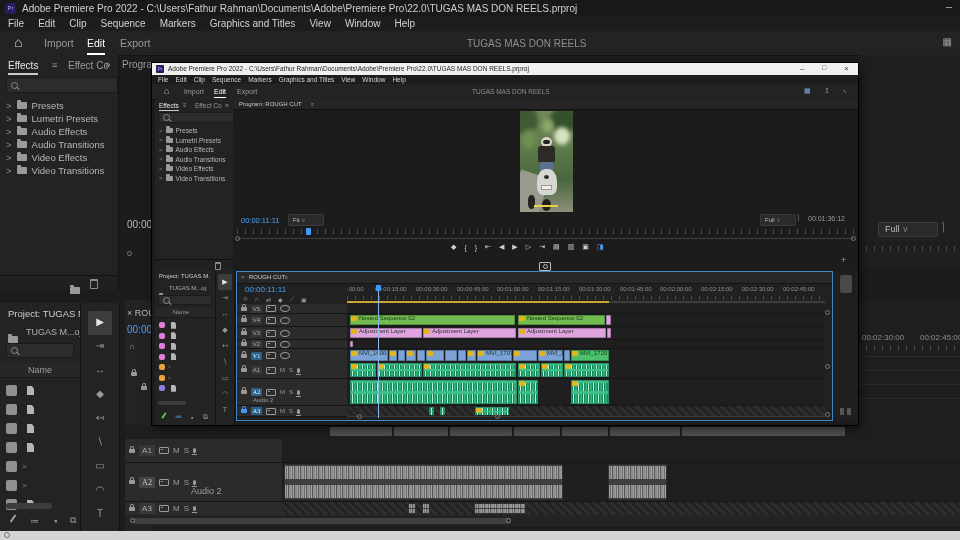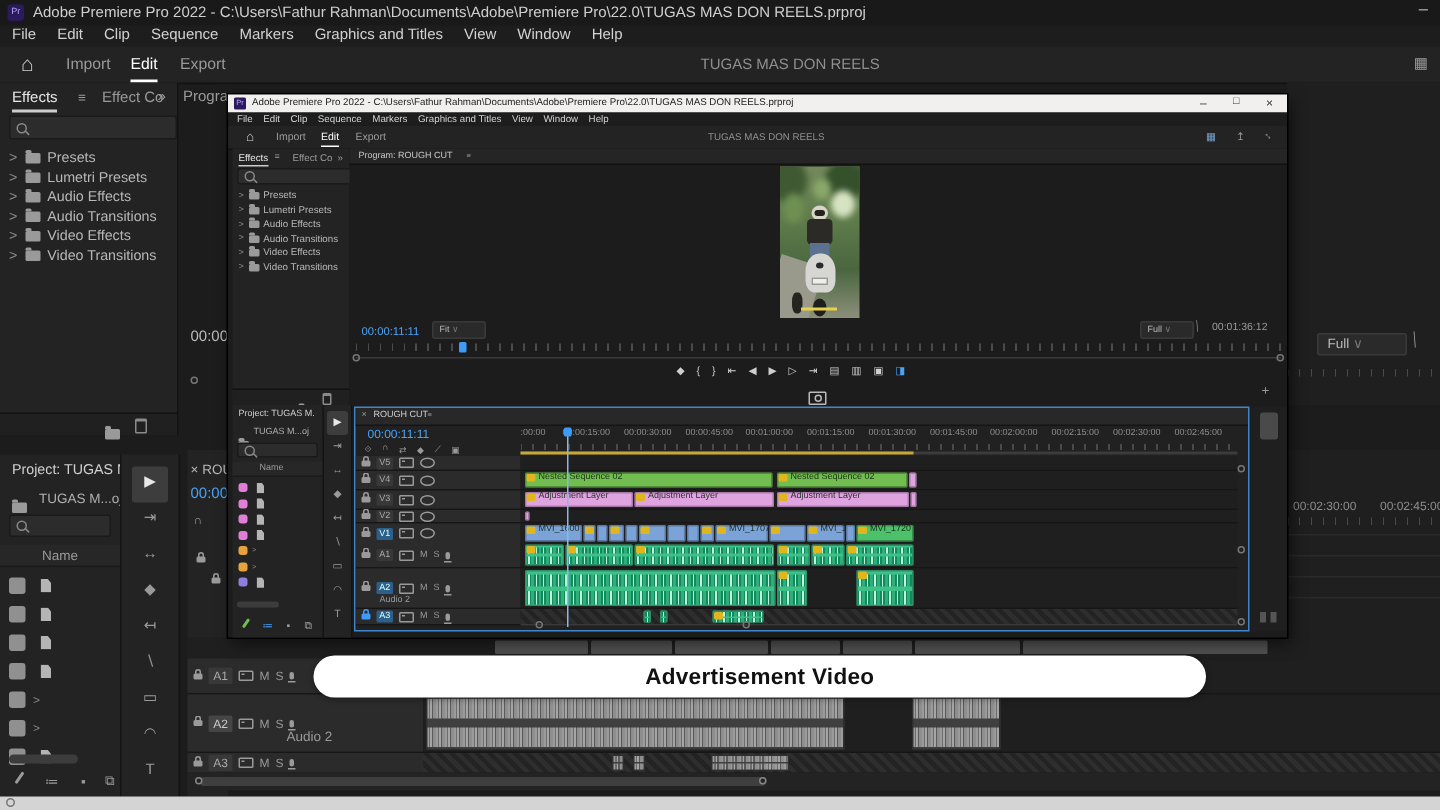--- a/index.html
+++ b/index.html
@@ -46,21 +46,21 @@
   .proj-row.small{height:10.5px;gap:3px;font-size:6px;}
   .tool-i{display:block;text-align:center;color:#9a9a9a;}
   .tool-i.active{background:#3d3d3d;border-radius:2px;color:#e8e8e8;}
 
   
   .tl-row{position:absolute;left:0;right:0;border-bottom:1px solid #161616;}
   .tl-head{position:absolute;left:0;top:0;bottom:0;background:#2b2b2b;display:flex;align-items:center;gap:4px;padding-left:4px;box-sizing:border-box;}
   .tl-lane{position:absolute;top:0;bottom:0;right:0;background:#1f1f1f;overflow:hidden;}
   .tl-lane.striped{background:repeating-linear-gradient(45deg,#2e2e2e 0 3px,#232323 3px 6px);}
   .tl-name{font-size:6px;color:#aaa;background:#383838;border-radius:1px;min-width:9px;text-align:center;padding:0 1px;line-height:8px;flex:none;}
-  .tl-name.on{background:#2c5f8a;color:#dff;}
+  .tl-name.on{background:#2c5f8a;color:#dff;font-family:Liberation Serif, serif;}
   .big .tl-name{font-size:8px;line-height:11px;min-width:14px;}
   .big .tl-name.on{background:#454545;color:#ccc;}
   .tl-ms{font-size:6px;color:#9a9a9a;flex:none;}
   .big .tl-ms{font-size:8px;}
   .tl-label{position:absolute;left:16px;bottom:2px;font-size:6px;color:#9a9a9a;}
   .big .tl-label{font-size:9px;left:66px;bottom:5px;}
   .clip{position:absolute;top:1px;bottom:1px;border-radius:1px;overflow:hidden;box-shadow:inset 0 0 0 1px rgba(0,0,0,.25);}
   .clip .clip-label{display:block;font-size:6px;line-height:7px;color:rgba(10,30,10,.85);padding:0 2px 0 9px;white-space:nowrap;}
   .c-green{background:#71bd4f;}
   .c-pink{background:#dfa3e0;}
@@ -793,17 +793,14 @@
       <span class="dot" style="left:258px;bottom:1px;"></span>
     </div>
 
     <div class="abs" style="left:682px;top:208px;width:24px;height:150px;background:#1f1f1f;">
       <div class="abs" style="left:6px;top:4px;width:12px;height:18px;background:#4a4a4a;border-radius:2px;"></div>
       <div class="abs" style="left:6px;bottom:6px;width:4px;height:7px;background:#555;"></div>
       <div class="abs" style="left:13px;bottom:6px;width:4px;height:7px;background:#555;"></div>
     </div>
   </div>
 
-  <div class="abs" style="left:209px;top:437px;width:595px;height:28px;background:#ffffff;border-radius:14px;z-index:60;box-shadow:0 1px 4px rgba(0,0,0,.4);display:flex;align-items:center;justify-content:center;">
-    <span style="font-size:15px;font-weight:700;color:#111;letter-spacing:.2px;">Advertisement Video</span>
-  </div>
 
 </div>
 
 </body></html>

